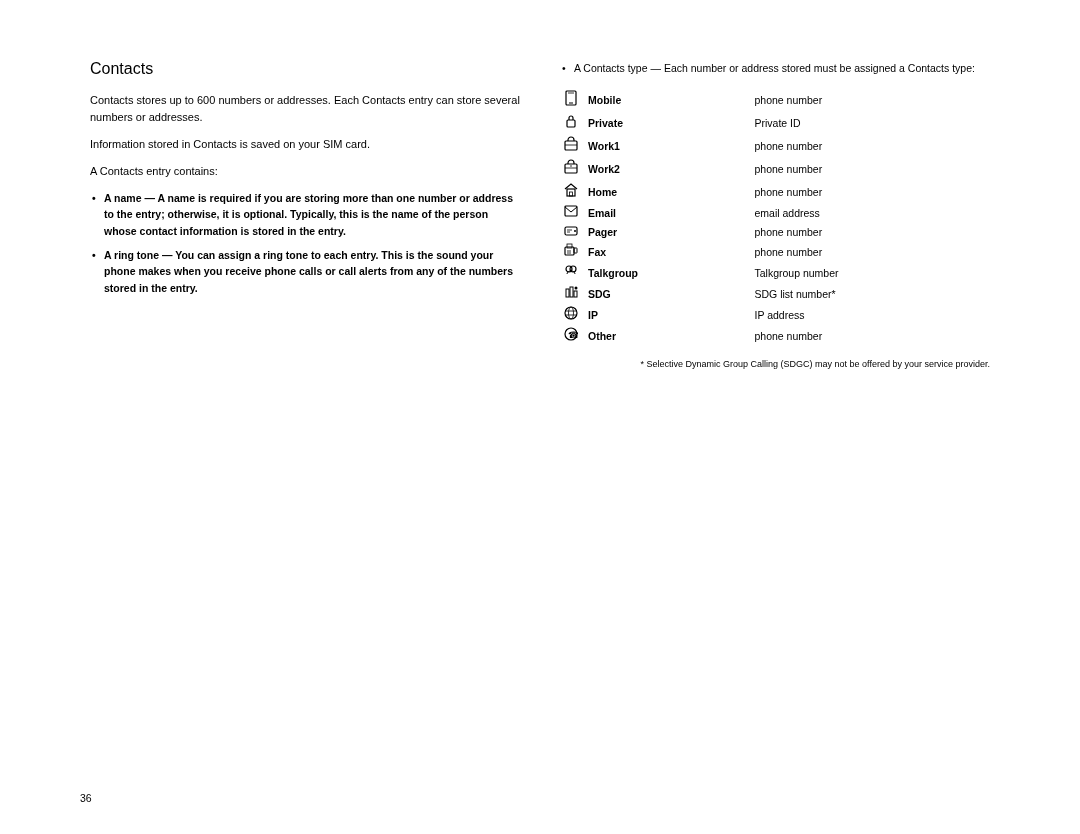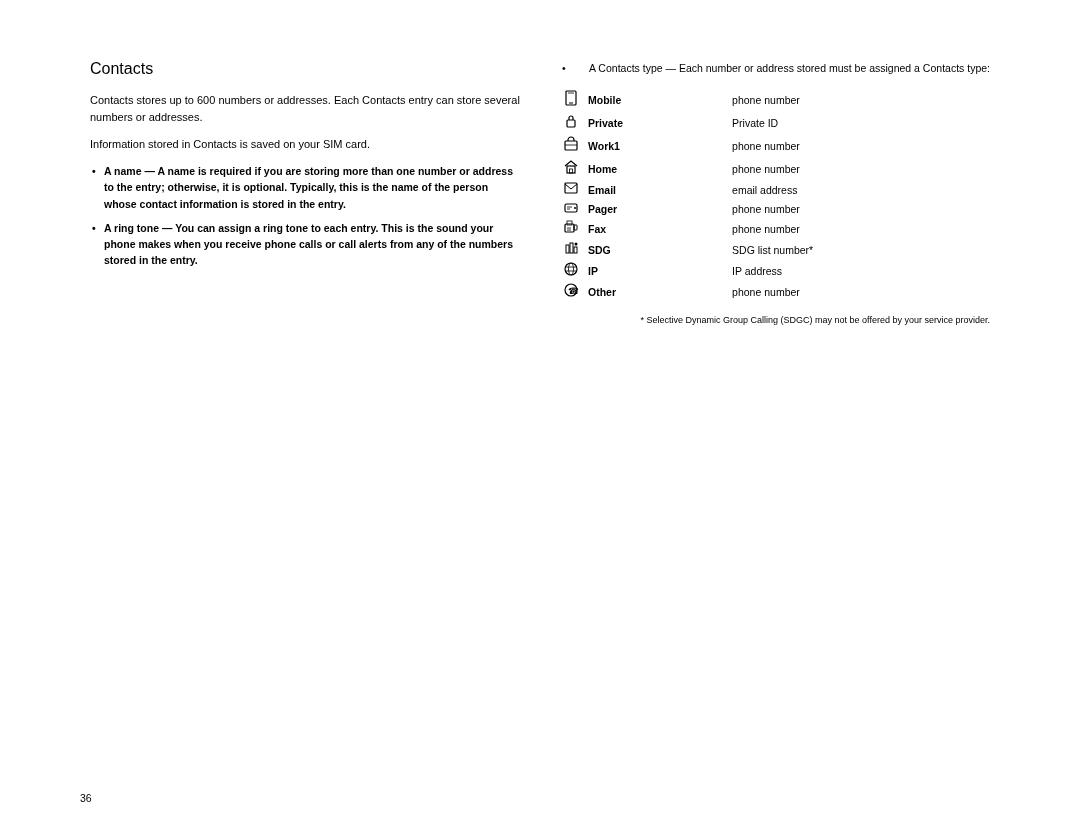--- a/index.html
+++ b/index.html
@@ -82,21 +82,20 @@
       left: 2px;
       top: 0;
     }
 
     .right-intro-text {
       font-size: 10.5px;
       line-height: 1.55;
       margin-bottom: 12px;
       padding-left: 14px;
       position: relative;
-      text-align: right;
     }
 
     .right-intro-text::before {
       content: "•";
       position: absolute;
       left: 2px;
       top: 0;
     }
 
     .contacts-table {
@@ -146,20 +145,21 @@
 <body>
 
 <div class="page">
   <div class="content-area">
 
     <div class="left-column">
       <h1 class="page-title">Contacts</h1>
 
       <p class="body-text">Contacts stores up to 600 numbers or addresses. Each Contacts entry can store several numbers or addresses.</p>
       <p class="body-text">Information stored in Contacts is saved on your SIM card.</p>
+      <p class="body-text">A Contacts entry contains:</p>
 
       <ul class="bullet-list">
         <li>A name — A name is required if you are storing more than one number or address to the entry; otherwise, it is optional. Typically, this is the name of the person whose contact information is stored in the entry.</li>
         <li>A ring tone — You can assign a ring tone to each entry. This is the sound your phone makes when you receive phone calls or call alerts from any of the numbers stored in the entry.</li>
       </ul>
     </div>
 
     <div class="right-column">
       <p class="right-intro-text">A Contacts type — Each number or address stored must be assigned a Contacts type:</p>
 
@@ -194,20 +194,32 @@
               <svg width="14" height="16" viewBox="0 0 14 16" fill="none" xmlns="http://www.w3.org/2000/svg">
                 <rect x="1" y="5" width="12" height="9" rx="1" stroke="#000" stroke-width="1.2" fill="none"></rect>
                 <path d="M4 5V4a3 3 0 0 1 6 0v1" stroke="#000" stroke-width="1.2" fill="none"></path>
                 <line x1="1" y1="9" x2="13" y2="9" stroke="#000" stroke-width="0.8"></line>
               </svg>
             </td>
             <td class="label-cell">Work1</td>
             <td class="desc-cell">phone number</td>
           </tr>
 
+          <tr>
+            <td class="icon-cell">
+              <svg width="14" height="16" viewBox="0 0 14 16" fill="none" xmlns="http://www.w3.org/2000/svg">
+                <rect x="1" y="5" width="12" height="9" rx="1" stroke="#000" stroke-width="1.2" fill="none"></rect>
+                <path d="M4 5V4a3 3 0 0 1 6 0v1" stroke="#000" stroke-width="1.2" fill="none"></path>
+                <line x1="1" y1="9" x2="13" y2="9" stroke="#000" stroke-width="0.8"></line>
+                <line x1="6" y1="7" x2="8" y2="7" stroke="#000" stroke-width="0.8"></line>
+              </svg>
+            </td>
+            <td class="label-cell">Work2</td>
+            <td class="desc-cell">phone number</td>
+          </tr>
 
           <tr>
             <td class="icon-cell">
               <svg width="14" height="16" viewBox="0 0 14 16" fill="none" xmlns="http://www.w3.org/2000/svg">
                 <path d="M1 7L7 2l6 5" stroke="#000" stroke-width="1.2" fill="none"></path>
                 <rect x="3" y="7" width="8" height="7" stroke="#000" stroke-width="1.2" fill="none"></rect>
                 <rect x="5.5" y="10" width="3" height="4" stroke="#000" stroke-width="0.8" fill="none"></rect>
               </svg>
             </td>
             <td class="label-cell">Home</td>
@@ -245,20 +257,31 @@
                 <rect x="3" y="1" width="5" height="4" stroke="#000" stroke-width="0.8" fill="none"></rect>
                 <rect x="10" y="5" width="3" height="5" rx="0.5" stroke="#000" stroke-width="1" fill="none"></rect>
                 <line x1="3" y1="8" x2="7" y2="8" stroke="#000" stroke-width="0.8"></line>
                 <line x1="3" y1="10" x2="7" y2="10" stroke="#000" stroke-width="0.8"></line>
               </svg>
             </td>
             <td class="label-cell">Fax</td>
             <td class="desc-cell">phone number</td>
           </tr>
 
+          <tr>
+            <td class="icon-cell">
+              <svg width="14" height="14" viewBox="0 0 14 14" fill="none" xmlns="http://www.w3.org/2000/svg">
+                <circle cx="5" cy="5" r="3" stroke="#000" stroke-width="1.2" fill="none"></circle>
+                <circle cx="9" cy="5" r="3" stroke="#000" stroke-width="1.2" fill="none"></circle>
+                <path d="M3 10c0-2 2-3 4-3s4 1 4 3" stroke="#000" stroke-width="1" fill="none"></path>
+              </svg>
+            </td>
+            <td class="label-cell">Talkgroup</td>
+            <td class="desc-cell">Talkgroup number</td>
+          </tr>
 
           <tr>
             <td class="icon-cell">
               <svg width="14" height="14" viewBox="0 0 14 14" fill="none" xmlns="http://www.w3.org/2000/svg">
                 <rect x="2" y="4" width="3" height="8" stroke="#000" stroke-width="1" fill="none"></rect>
                 <rect x="6" y="2" width="3" height="10" stroke="#000" stroke-width="1" fill="none"></rect>
                 <rect x="10" y="6" width="3" height="6" stroke="#000" stroke-width="1" fill="none"></rect>
                 <circle cx="12" cy="3" r="1.5" fill="#000"></circle>
               </svg>
             </td>

